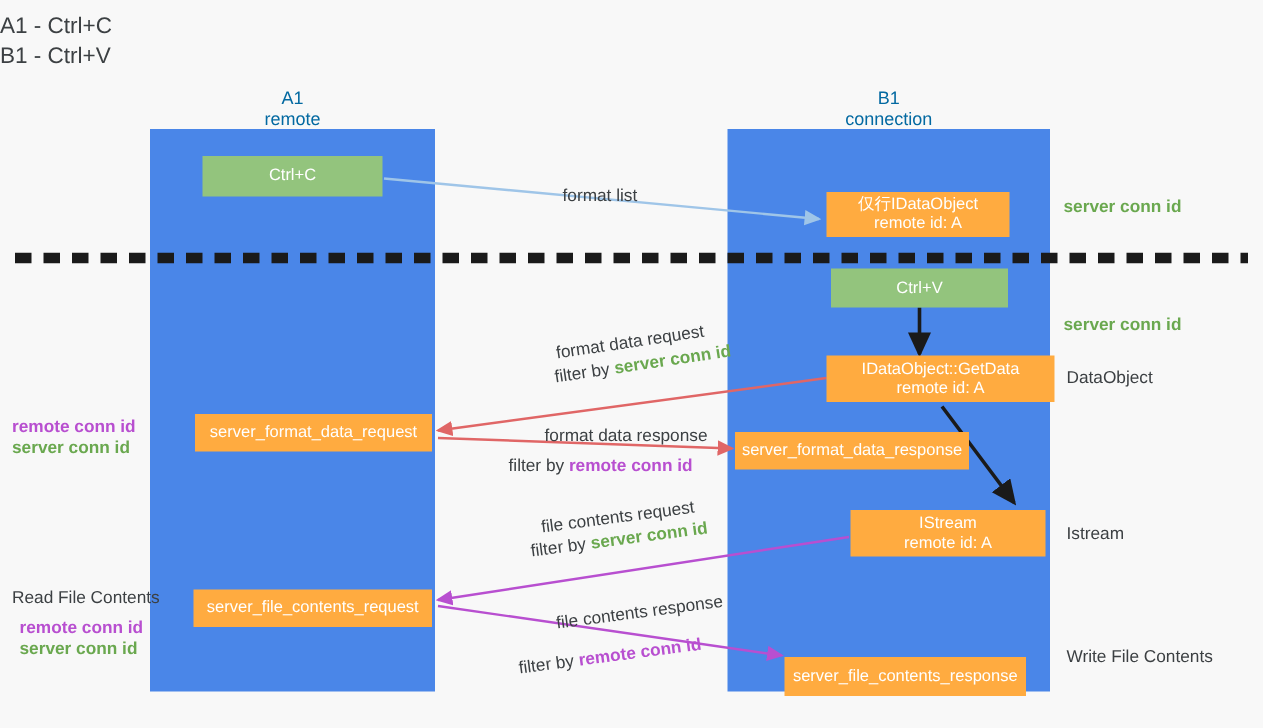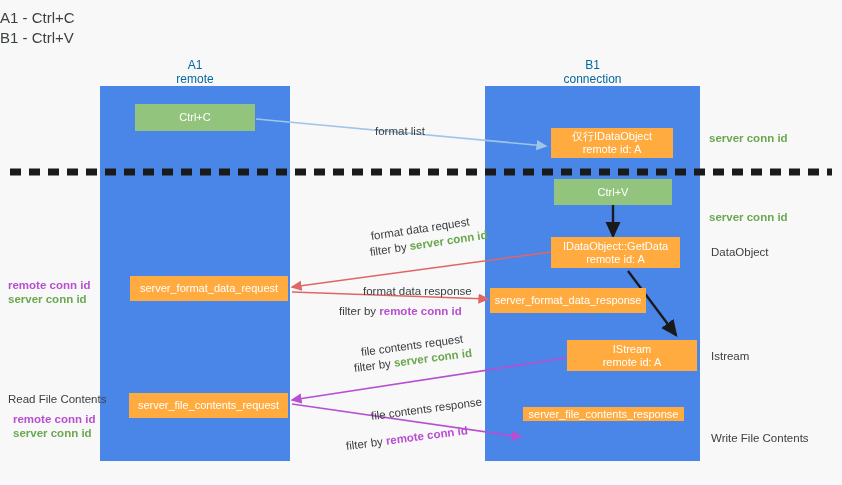--- a/index.html
+++ b/index.html
@@ -155,21 +155,21 @@
 
   <div class="node orange" style="left:551px; top:128px; width:122px; height:30px;">
     <span class="ln">仅行IDataObject</span>
     <span class="ln">remote id: A</span>
   </div>
 
   <div class="node green" style="left:554px; top:179px; width:118px; height:26px;">
     <span class="ln">Ctrl+V</span>
   </div>
 
-  <div class="node orange" style="left:551px; top:237px; width:129px; height:31px;">
+  <div class="node orange" style="left:551px; top:237px; width:152px; height:31px;">
     <span class="ln">IDataObject::GetData</span>
     <span class="ln">remote id: A</span>
   </div>
 
   <div class="node orange" style="left:567px; top:340px; width:130px; height:31px;">
     <span class="ln">IStream</span>
     <span class="ln">remote id: A</span>
   </div>
 
   <div class="node orange" style="left:130px; top:276px; width:158px; height:25px;">
@@ -177,21 +177,21 @@
   </div>
 
   <div class="node orange" style="left:490px; top:288px; width:156px; height:25px;text-align:center;">
     <span class="ln">server_format_data_response</span>
   </div>
 
   <div class="node orange" style="left:129px; top:393px; width:159px; height:25px;">
     <span class="ln">server_file_contents_request</span>
   </div>
 
-  <div class="node orange" style="left:523px; top:407px; width:161px; height:14px;">
+  <div class="node orange" style="left:523px; top:438px; width:161px; height:26px;">
     <span class="ln">server_file_contents_response</span>
   </div>
 
   <div class="side-label" style="left:709px; top:131px;">
     <span class="green-id">server conn id</span>
   </div>
   <div class="side-label" style="left:709px; top:210px;">
     <span class="green-id">server conn id</span>
   </div>
   <div class="side-label" style="left:711px; top:245px;">

